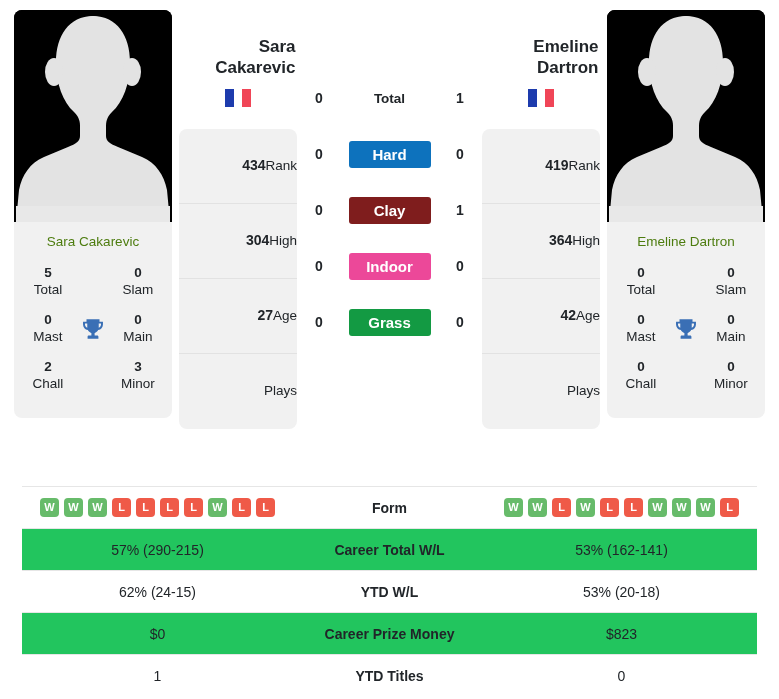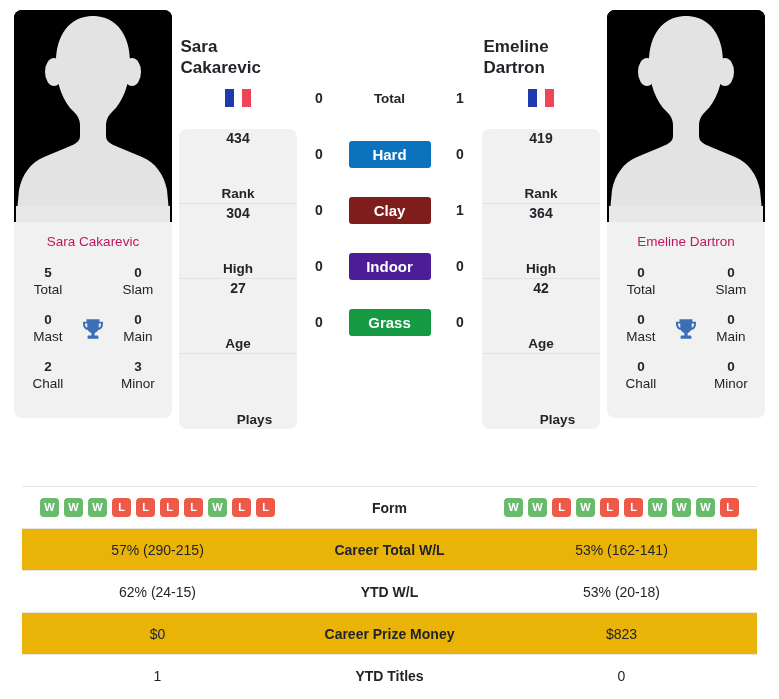--- a/index.html
+++ b/index.html
@@ -52,21 +52,21 @@
   }
   .silhouette {
     position: absolute;
     left: 0; top: 0;
     width: 100%;
     height: 100%;
   }
   .photo-name {
     text-align: center;
     font-size: 13.5px;
-    color: #be185d;
+    color: #4d7c0f;
     padding: 12px 2px 10px 2px;
     line-height: 1.2;
   }
   .titles-grid {
     position: relative;
     padding: 2px 0 16px 0;
   }
   .titles-row {
     display: flex;
     align-items: center;
@@ -104,21 +104,21 @@
     padding: 0 2px;
     box-sizing: border-box;
     display: flex;
     flex-direction: column;
     align-items: center;
   }
   .player-name {
     font-size: 17px;
     font-weight: bold;
     line-height: 1.25;
-    text-align: left;
+    text-align: right;
     color: #212529;
     margin-top: 26px;
     width: 115px;
   }
   .flag {
     margin-top: 10px;
     width: 26px;
     height: 18px;
     display: flex;
     border: 0;
@@ -132,36 +132,34 @@
     margin-top: 22px;
     width: 118px;
     background: #f1f1f1;
     border-radius: 8px;
     overflow: hidden;
   }
   .stat-box {
     height: 75px;
     box-sizing: border-box;
     display: flex;
-    flex-direction: column;
-    align-items: center;
-    justify-content: space-between;
+    align-items: center;
+    justify-content: flex-end;
     border-bottom: 1px solid #e2e2e2;
     line-height: 1.3;
   }
   .stat-box:last-child { border-bottom: none; margin-left: 33px; }
   .stat-box .v {
     font-size: 14px;
     font-weight: bold;
     color: #212529;
   }
   .stat-box .k {
     font-size: 13.5px;
     color: #212529;
-    font-weight: bold;
   }
 
   
   .center-col {
     flex: 1 1 auto;
     padding: 0 4px;
     box-sizing: border-box;
     display: flex;
     flex-direction: column;
     align-items: stretch;
@@ -206,21 +204,21 @@
     width: 779px;
     padding: 0 22px;
     box-sizing: border-box;
   }
   table.compare {
     width: 100%;
     border-collapse: collapse;
     table-layout: fixed;
   }
   table.compare tr { border-top: 1px solid #e6e6e6; }
-  table.compare tr.striped { background: #eab308; }
+  table.compare tr.striped { background: #22c55e; }
   table.compare td {
     height: 41px;
     vertical-align: middle;
     text-align: center;
     font-size: 14px;
     color: #212529;
     padding: 0 4px;
   }
   td.mid {
     font-weight: bold;
@@ -352,21 +350,21 @@
         <div class="surface-pill" style="background:#0d72bd">Hard</div>
         <div class="surface-score">0</div>
       </div>
       <div class="surface-row">
         <div class="surface-score">0</div>
         <div class="surface-pill" style="background:#7f1d1d">Clay</div>
         <div class="surface-score">1</div>
       </div>
       <div class="surface-row">
         <div class="surface-score">0</div>
-        <div class="surface-pill" style="background:#4c1d95">Indoor</div>
+        <div class="surface-pill" style="background:#ec4899">Indoor</div>
         <div class="surface-score">0</div>
       </div>
       <div class="surface-row">
         <div class="surface-score">0</div>
         <div class="surface-pill" style="background:#139a43">Grass</div>
         <div class="surface-score">0</div>
       </div>
     </div>
 
     <div class="info-col">

